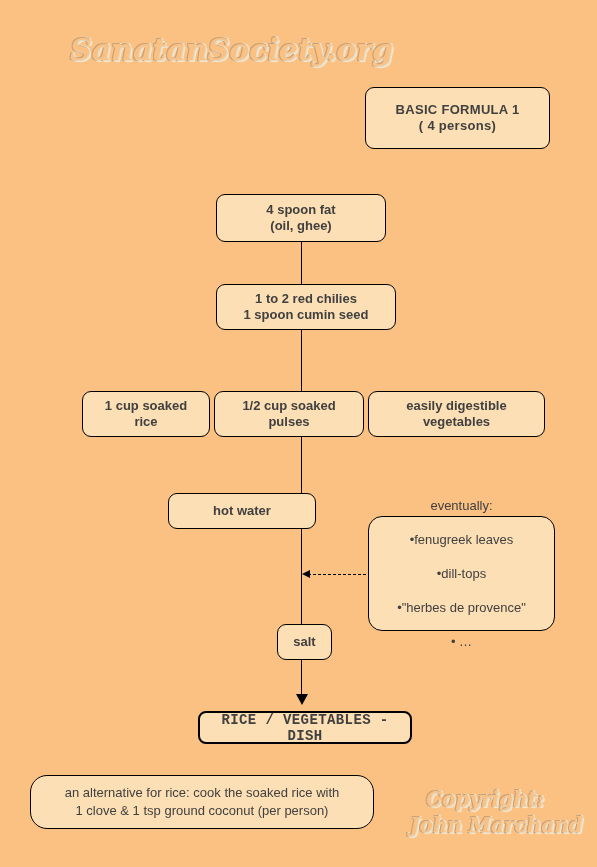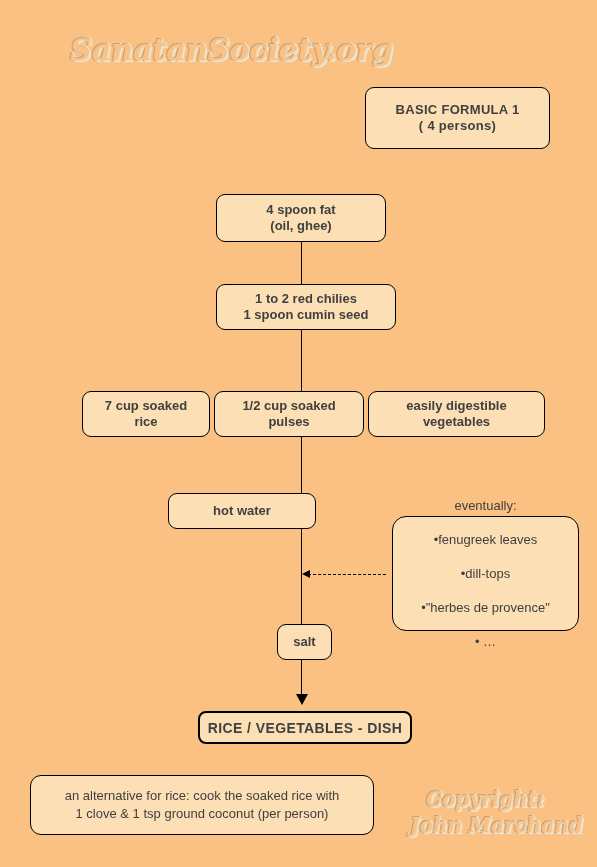--- a/index.html
+++ b/index.html
@@ -103,21 +103,21 @@
     line-height: 17px;
     border-radius: 14px;
   }
   .node.alt {
     font-weight: normal;
     font-size: 13px;
     line-height: 18px;
     border-radius: 11px;
   }
   .node.title { font-size: 13px; letter-spacing: 0.3px; }
-  .node.final { font-size: 14px; letter-spacing: 0.4px; }
+  .node.final { font-size: 14px; letter-spacing: 0.4px; font-family: Liberation Mono, monospace; }
 
   .note-lines { padding: 0 10px; }
   .note-lines .ln { display: block; }
 </style>
 </head>
 <body>
 
 <div id="canvas">
 
   <div id="wm-top" class="watermark">SanatanSociety.org</div>
@@ -143,41 +143,41 @@
 
   <div class="node title" style="left:365px; top:87px; width:185px; height:62px;">BASIC FORMULA 1
 ( 4 persons)</div>
 
   <div class="node" style="left:216px; top:194px; width:170px; height:48px;">4 spoon fat
 (oil, ghee)</div>
 
   <div class="node" style="left:216px; top:284px; width:180px; height:46px;">1 to 2 red chilies
 1 spoon cumin seed</div>
 
-  <div class="node" style="left:82px; top:391px; width:128px; height:46px;">7 cup soaked
+  <div class="node" style="left:82px; top:391px; width:128px; height:46px;">1 cup soaked
 rice</div>
 
   <div class="node" style="left:214px; top:391px; width:150px; height:46px;">1/2 cup soaked
 pulses</div>
 
   <div class="node" style="left:368px; top:391px; width:177px; height:46px;">easily digestible
 vegetables</div>
 
   <div class="node" style="left:168px; top:493px; width:148px; height:36px;">hot water</div>
 
-  <div class="node note" style="left:392px; top:516px; width:187px; height:115px;">
+  <div class="node note" style="left:368px; top:516px; width:187px; height:115px;">
     <div class="note-lines">
       <span class="ln">eventually:</span>
       <span class="ln">•fenugreek leaves</span>
       <span class="ln">•dill-tops</span>
       <span class="ln">•"herbes de provence"</span>
       <span class="ln">• …</span>
     </div>
   </div>
 
   <div class="node" style="left:277px; top:624px; width:55px; height:36px;">salt</div>
 
   <div class="node thick final" style="left:198px; top:711px; width:214px; height:33px;">RICE / VEGETABLES - DISH</div>
 
-  <div class="node alt" style="left:30px; top:775px; width:344px; height:60px;">an alternative for rice: cook the soaked rice with
+  <div class="node alt" style="left:30px; top:775px; width:344px; height:54px;border-radius:17px;">an alternative for rice: cook the soaked rice with
 1 clove &amp; 1 tsp ground coconut (per person)</div>
 
 </div>
 
 </body></html>

